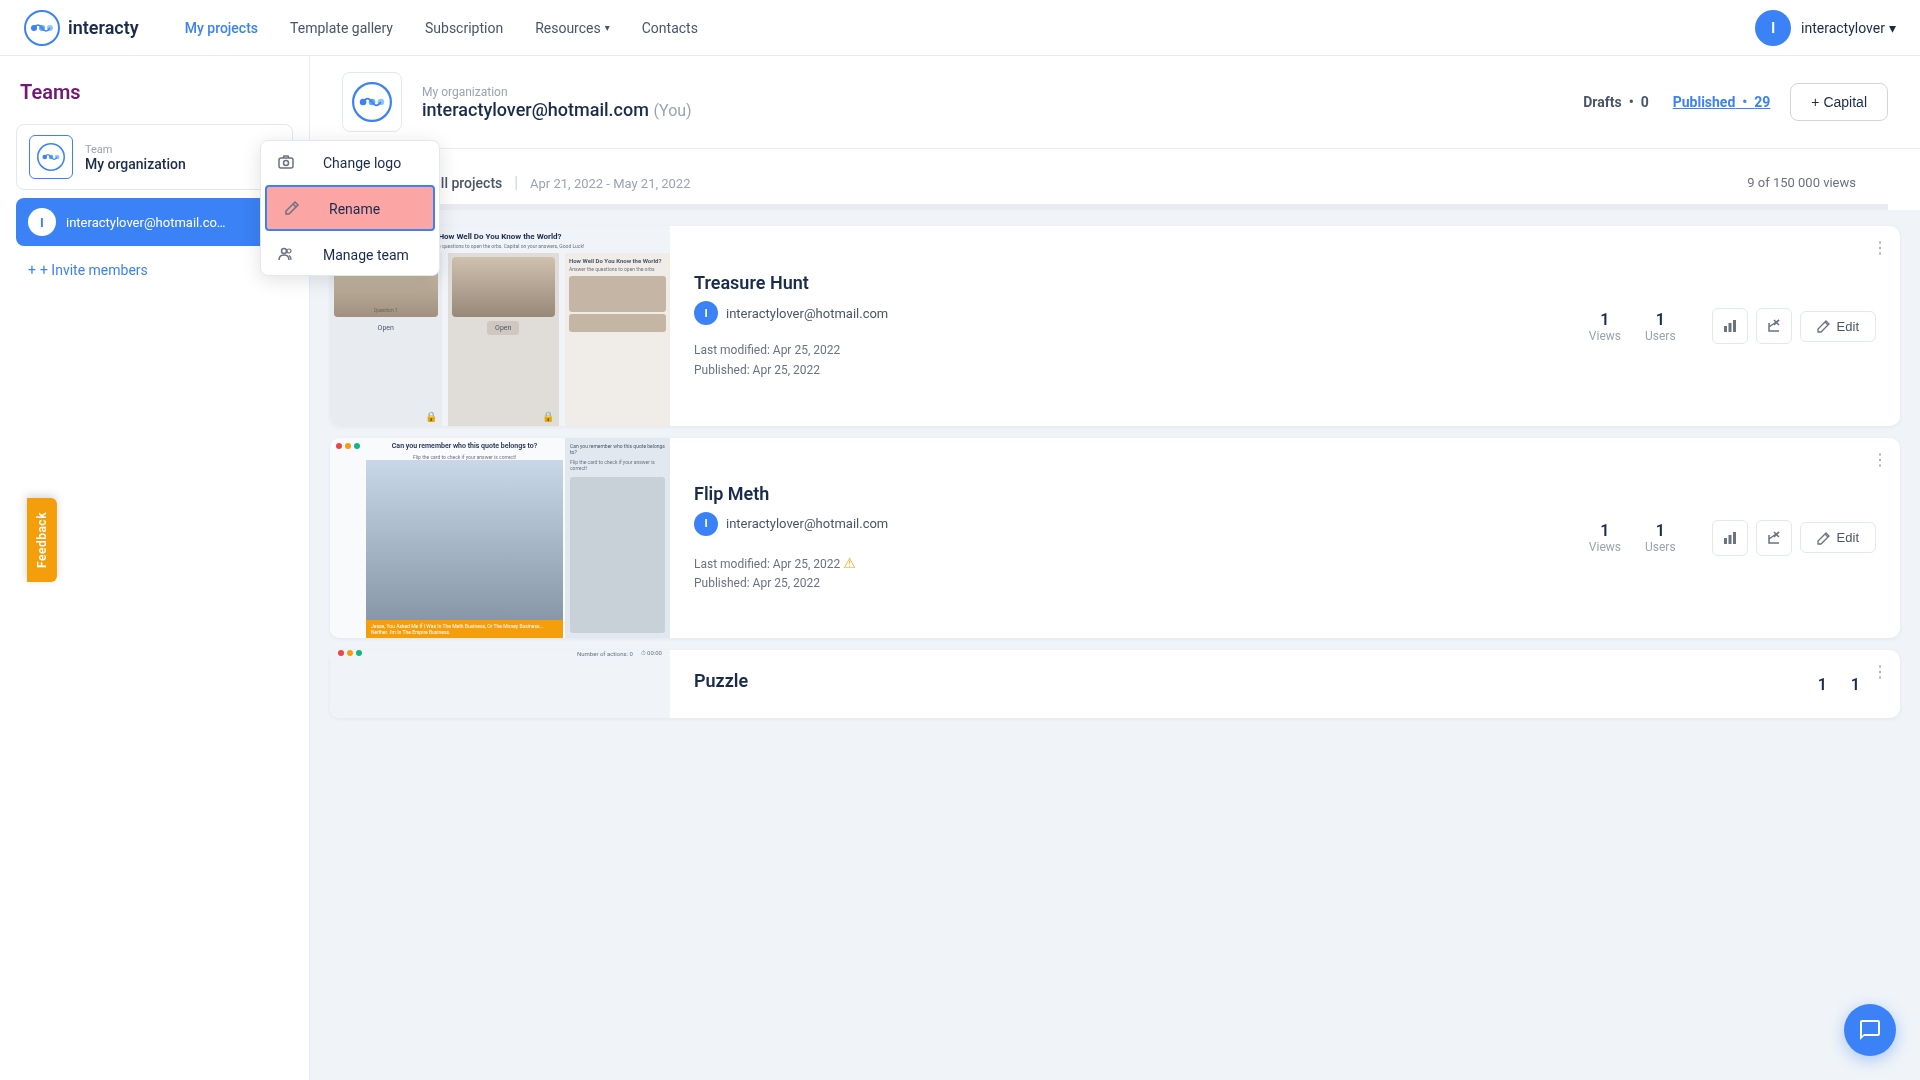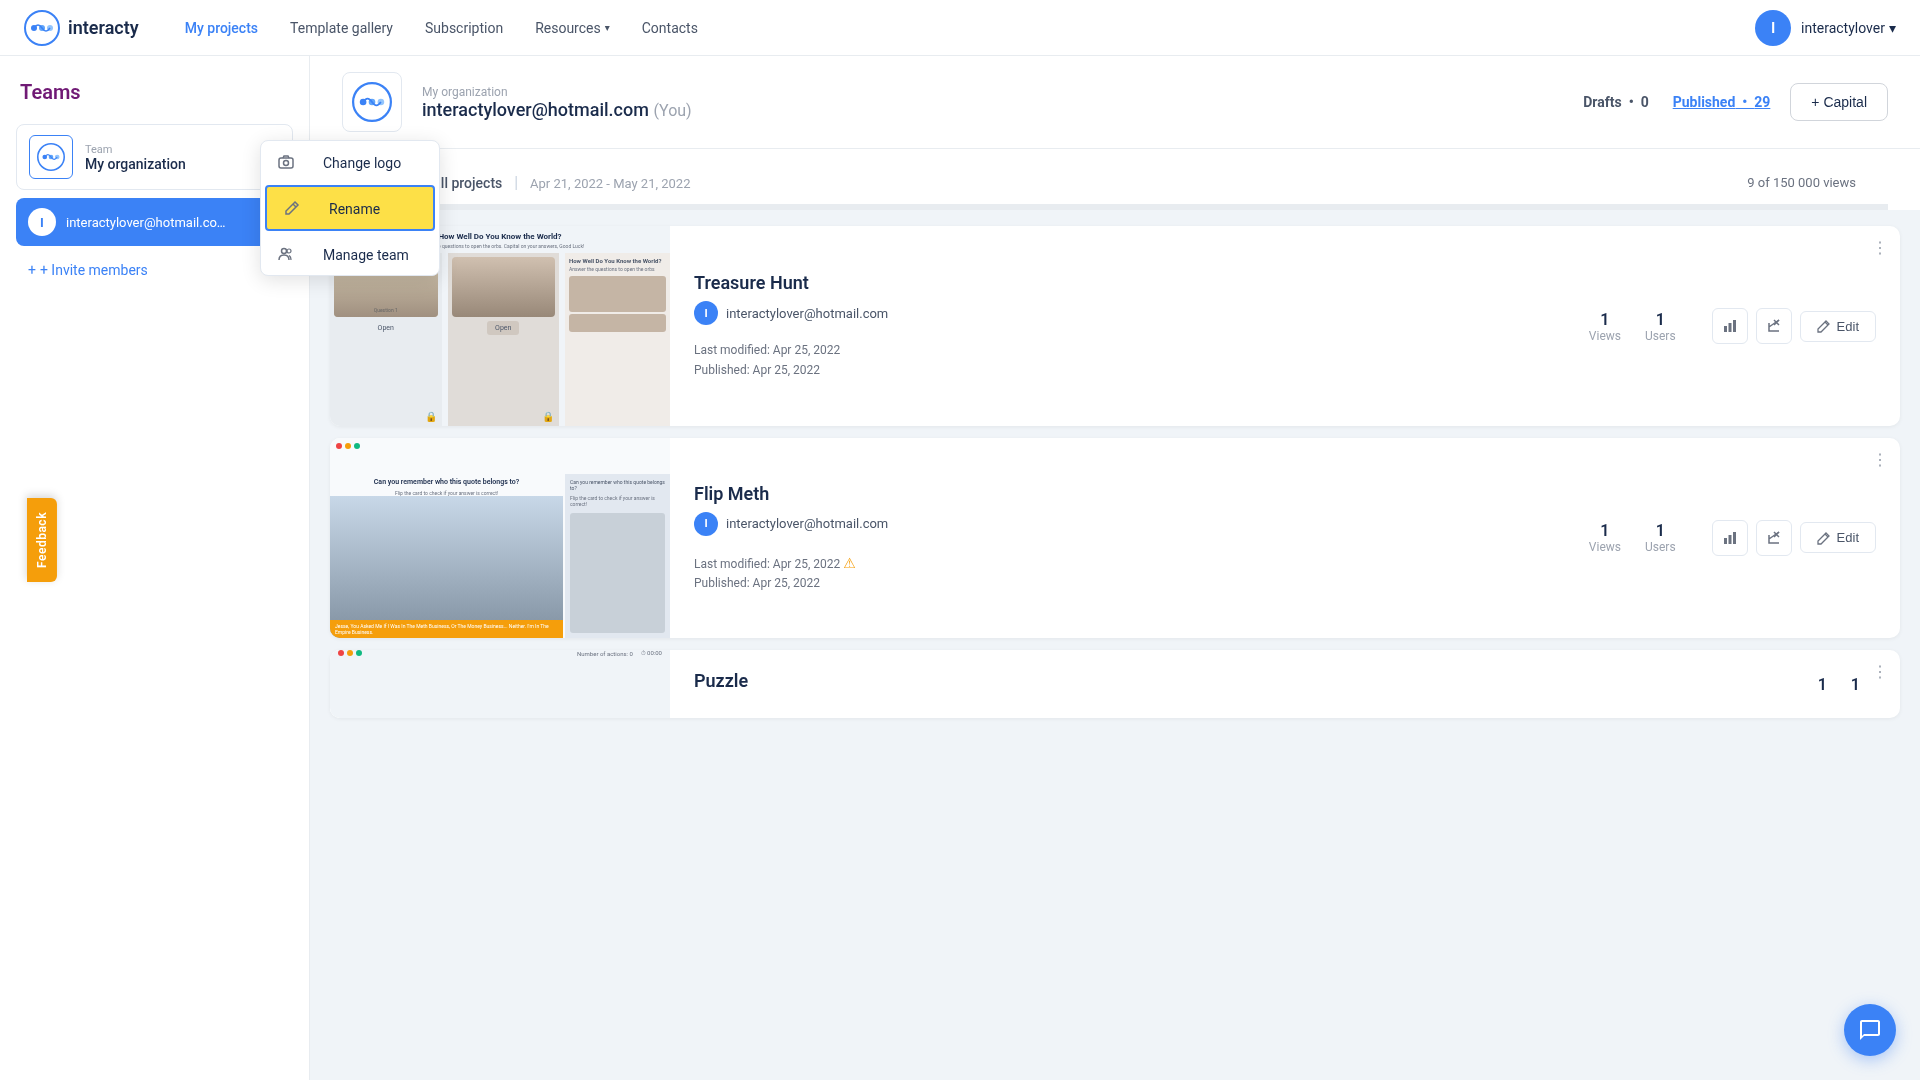--- a/index.html
+++ b/index.html
@@ -109,21 +109,21 @@
       border-radius: 8px;
       box-shadow: 0 4px 20px rgba(0,0,0,0.12);
       width: 180px;
       z-index: 200;
       overflow: hidden;
     }
     .dropdown-item {
       display: flex; align-items: flex-end; gap: 28px;
       padding: 12px 16px; cursor: pointer; font-size: 14px; color: #1a2b4b;
     }
-    .dropdown-item.highlighted { background: #fde047; border: 2px solid #3b82f6; border-radius: 4px; margin: 2px; }
+    .dropdown-item.highlighted { background: #fca5a5; border: 2px solid #3b82f6; border-radius: 4px; margin: 2px; }
     .dropdown-icon { width: 18px; height: 18px; color: #6b7280; display: flex; align-items: center; justify-content: center; }
 
     
     .content-area {
       flex: 1;
       padding: 0;
       background: #f0f4f8;
     }
 
     
@@ -239,21 +239,21 @@
       color: #1a2b4b;
     }
     .thumb-subtitle { font-size: 5px; text-align: center; color: #6b7280; padding: 0 4px 4px; }
     .thumb-btn {
       background: #e8ecf0; border-radius: 3px; padding: 3px 8px; font-size: 7px;
       color: #4a5568; display: inline-block; margin: 4px auto; cursor: pointer; text-align: center;
     }
     .thumb-lock { position: absolute; bottom: 4px; right: 4px; font-size: 10px; color: #6b7280; }
 
     .thumb2-container {
-      width: 100%; height: 100%; display: flex; flex-direction: column; background: #f8fafc; gap: 20px;
+      width: 100%; height: 100%; display: flex; flex-direction: row; background: #f8fafc;
     }
     .thumb2-dots { display: flex; gap: 3px; padding: 5px 6px; }
     .thumb2-main {
       flex: 1; display: flex;
     }
     .thumb2-left {
       flex: 1; display: flex; flex-direction: column; overflow: hidden;
     }
     .thumb2-title { font-size: 7px; text-align: center; color: #1a2b4b; padding: 4px; font-weight: 600; }
     .thumb2-subtitle { font-size: 5px; text-align: center; color: #6b7280; padding: 0 4px; }

